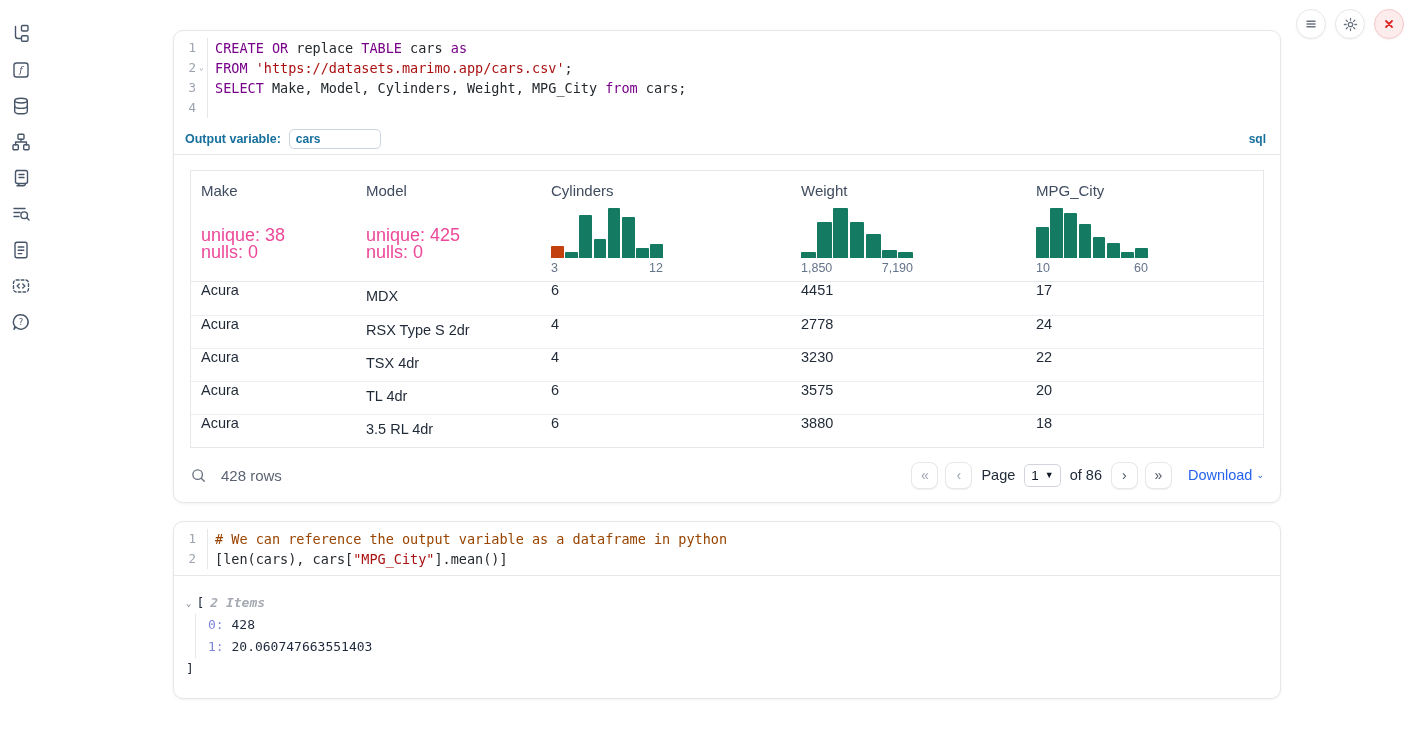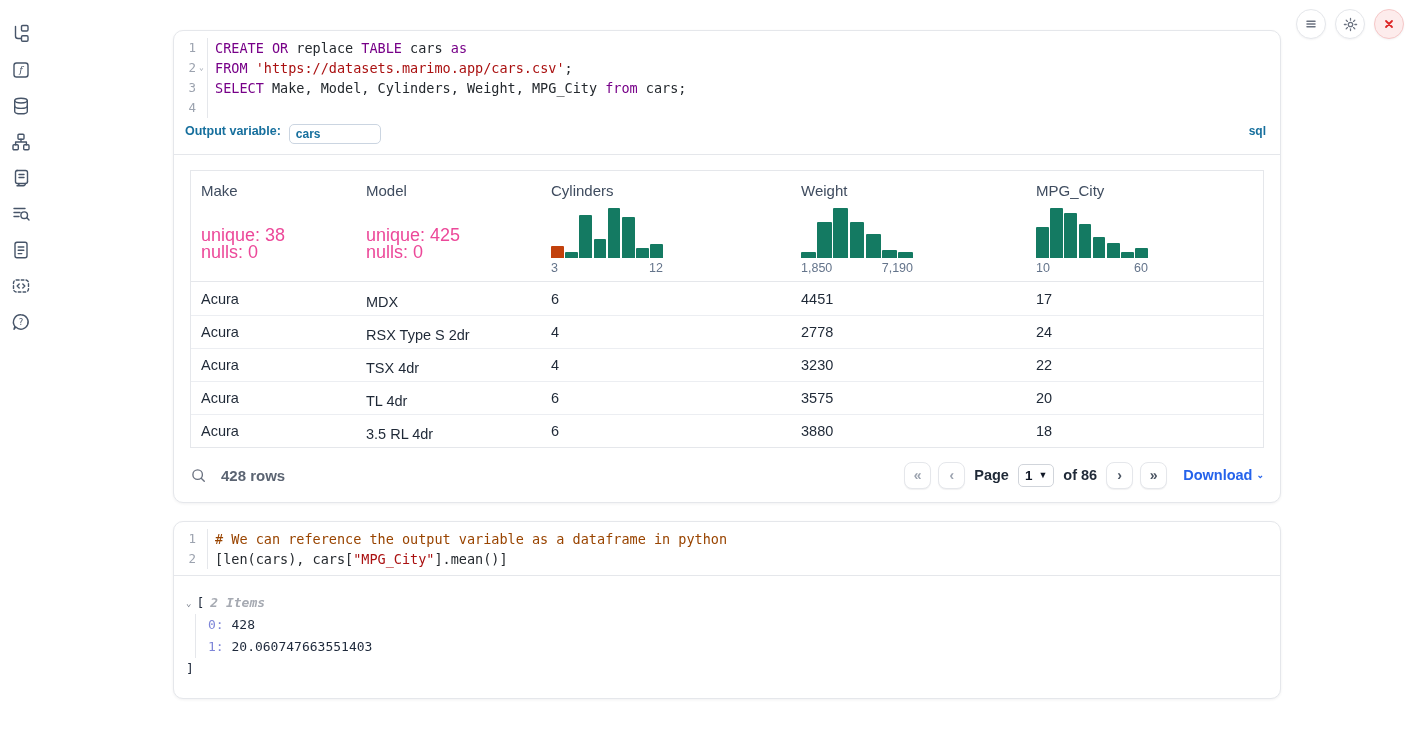--- a/index.html
+++ b/index.html
@@ -37,21 +37,21 @@
   .gnum { display:inline-block; min-width:18px; text-align:right; font-size:12.5px; }
   .gfold { display:inline-block; width:11px; font-size:8px; color:#9ca3af; text-align:center; }
   .codebox { flex:1; padding-left:7px; }
   .cline { height:20px; white-space:pre; color:#24292e; }
   .tk-kw { color:#770088; }
   .tk-cm { color:#994400; }
   .tk-str { color:#aa1111; }
   .tk-pl { color:#24292e; }
 
   
-  .outvar-row { display:flex; height:31px; padding:0 14px 0 11px;
+  .outvar-row { display:flex; align-items:center; height:31px; padding:0 14px 0 11px;
     border-bottom:1px solid #e5e7eb; }
   .outvar-label { color:#166f9d; font-weight:bold; font-size:12.5px; }
   .outvar-input { margin-left:8px; width:92px; height:20px; border:1px solid #cbd5e1;
     border-radius:5px; padding:0 6px; color:#166f9d; font-weight:bold; font-size:12px;
     font-family:"Liberation Sans", sans-serif; outline:none; }
   .lang-badge { margin-left:auto; color:#166f9d; font-weight:bold; font-size:12px; }
 
   
   .dt-wrap { margin:15px 16px 0 16px; border:1px solid #e5e7eb; border-radius:0; overflow:hidden; }
   .dt-header { display:flex; border-bottom:1px solid #e5e7eb; }
@@ -59,29 +59,29 @@
   .dt-col:nth-child(1){ width:165px; } .dt-col:nth-child(2){ width:185px; }
   .dt-col:nth-child(3){ width:250px; } .dt-col:nth-child(4){ width:235px; }
   .dt-col:nth-child(5){ flex:1; }
   .dt-title { font-size:15px; color:#3f4c5f; }
   .dt-stats { margin-top:28px; font-size:18px; line-height:17px; color:#ec4899; }
   .hist { margin-top:9px; width:112px; }
   .hist-bars { display:flex; align-items:flex-end; gap:1.5px; height:50px; }
   .hist-bar { flex:1; border-radius:1px 1px 0 0; }
   .hist-labels { display:flex; justify-content:space-between; font-size:12.5px;
     color:#64748b; margin-top:3px; }
-  .dt-row { display:flex; border-top:1px solid #eceef2; height:33px; align-items:center; }
+  .dt-row { display:flex; border-top:1px solid #eceef2; height:33px; }
   .dt-row:first-child { border-top:none; }
   .dt-cell { padding:0 10px; font-size:14.5px; color:#1f2937; overflow:hidden; white-space:nowrap; }
   .dt-cell:nth-child(1){ width:165px; } .dt-cell:nth-child(2){ width:185px;margin-top:6px; }
   .dt-cell:nth-child(3){ width:250px; } .dt-cell:nth-child(4){ width:235px; }
   .dt-cell:nth-child(5){ flex:1; }
 
   
-  .dt-footer { display:flex; align-items:center; height:54px; padding:0 16px;font-weight:bold; }
+  .dt-footer { display:flex; align-items:center; height:54px; padding:0 16px; }
   .search-btn { display:flex; align-items:center; cursor:pointer; }
   .rowcount { margin-left:14px; font-size:15px; color:#5b6472; }
   .pager { margin-left:auto; display:flex; align-items:center; gap:7px; }
   .pg-btn { width:27px; height:27px; border:1px solid #e5e7eb; border-radius:8px; background:#fff;
     box-shadow:0 1px 1px rgba(15,23,42,.06); display:flex; align-items:center; justify-content:center;
     font-size:14px; cursor:pointer; color:#4b5563; }
   .pg-btn.dim { color:#9ca3af; }
   .pg-label { font-size:14.5px; color:#1f2937; margin:0 2px; }
   .pg-select { display:flex; align-items:center; gap:6px; border:1px solid #d1d5db; border-radius:5px;
     height:23px; padding:0 6px; font-size:13.5px; color:#111827; cursor:pointer; }

